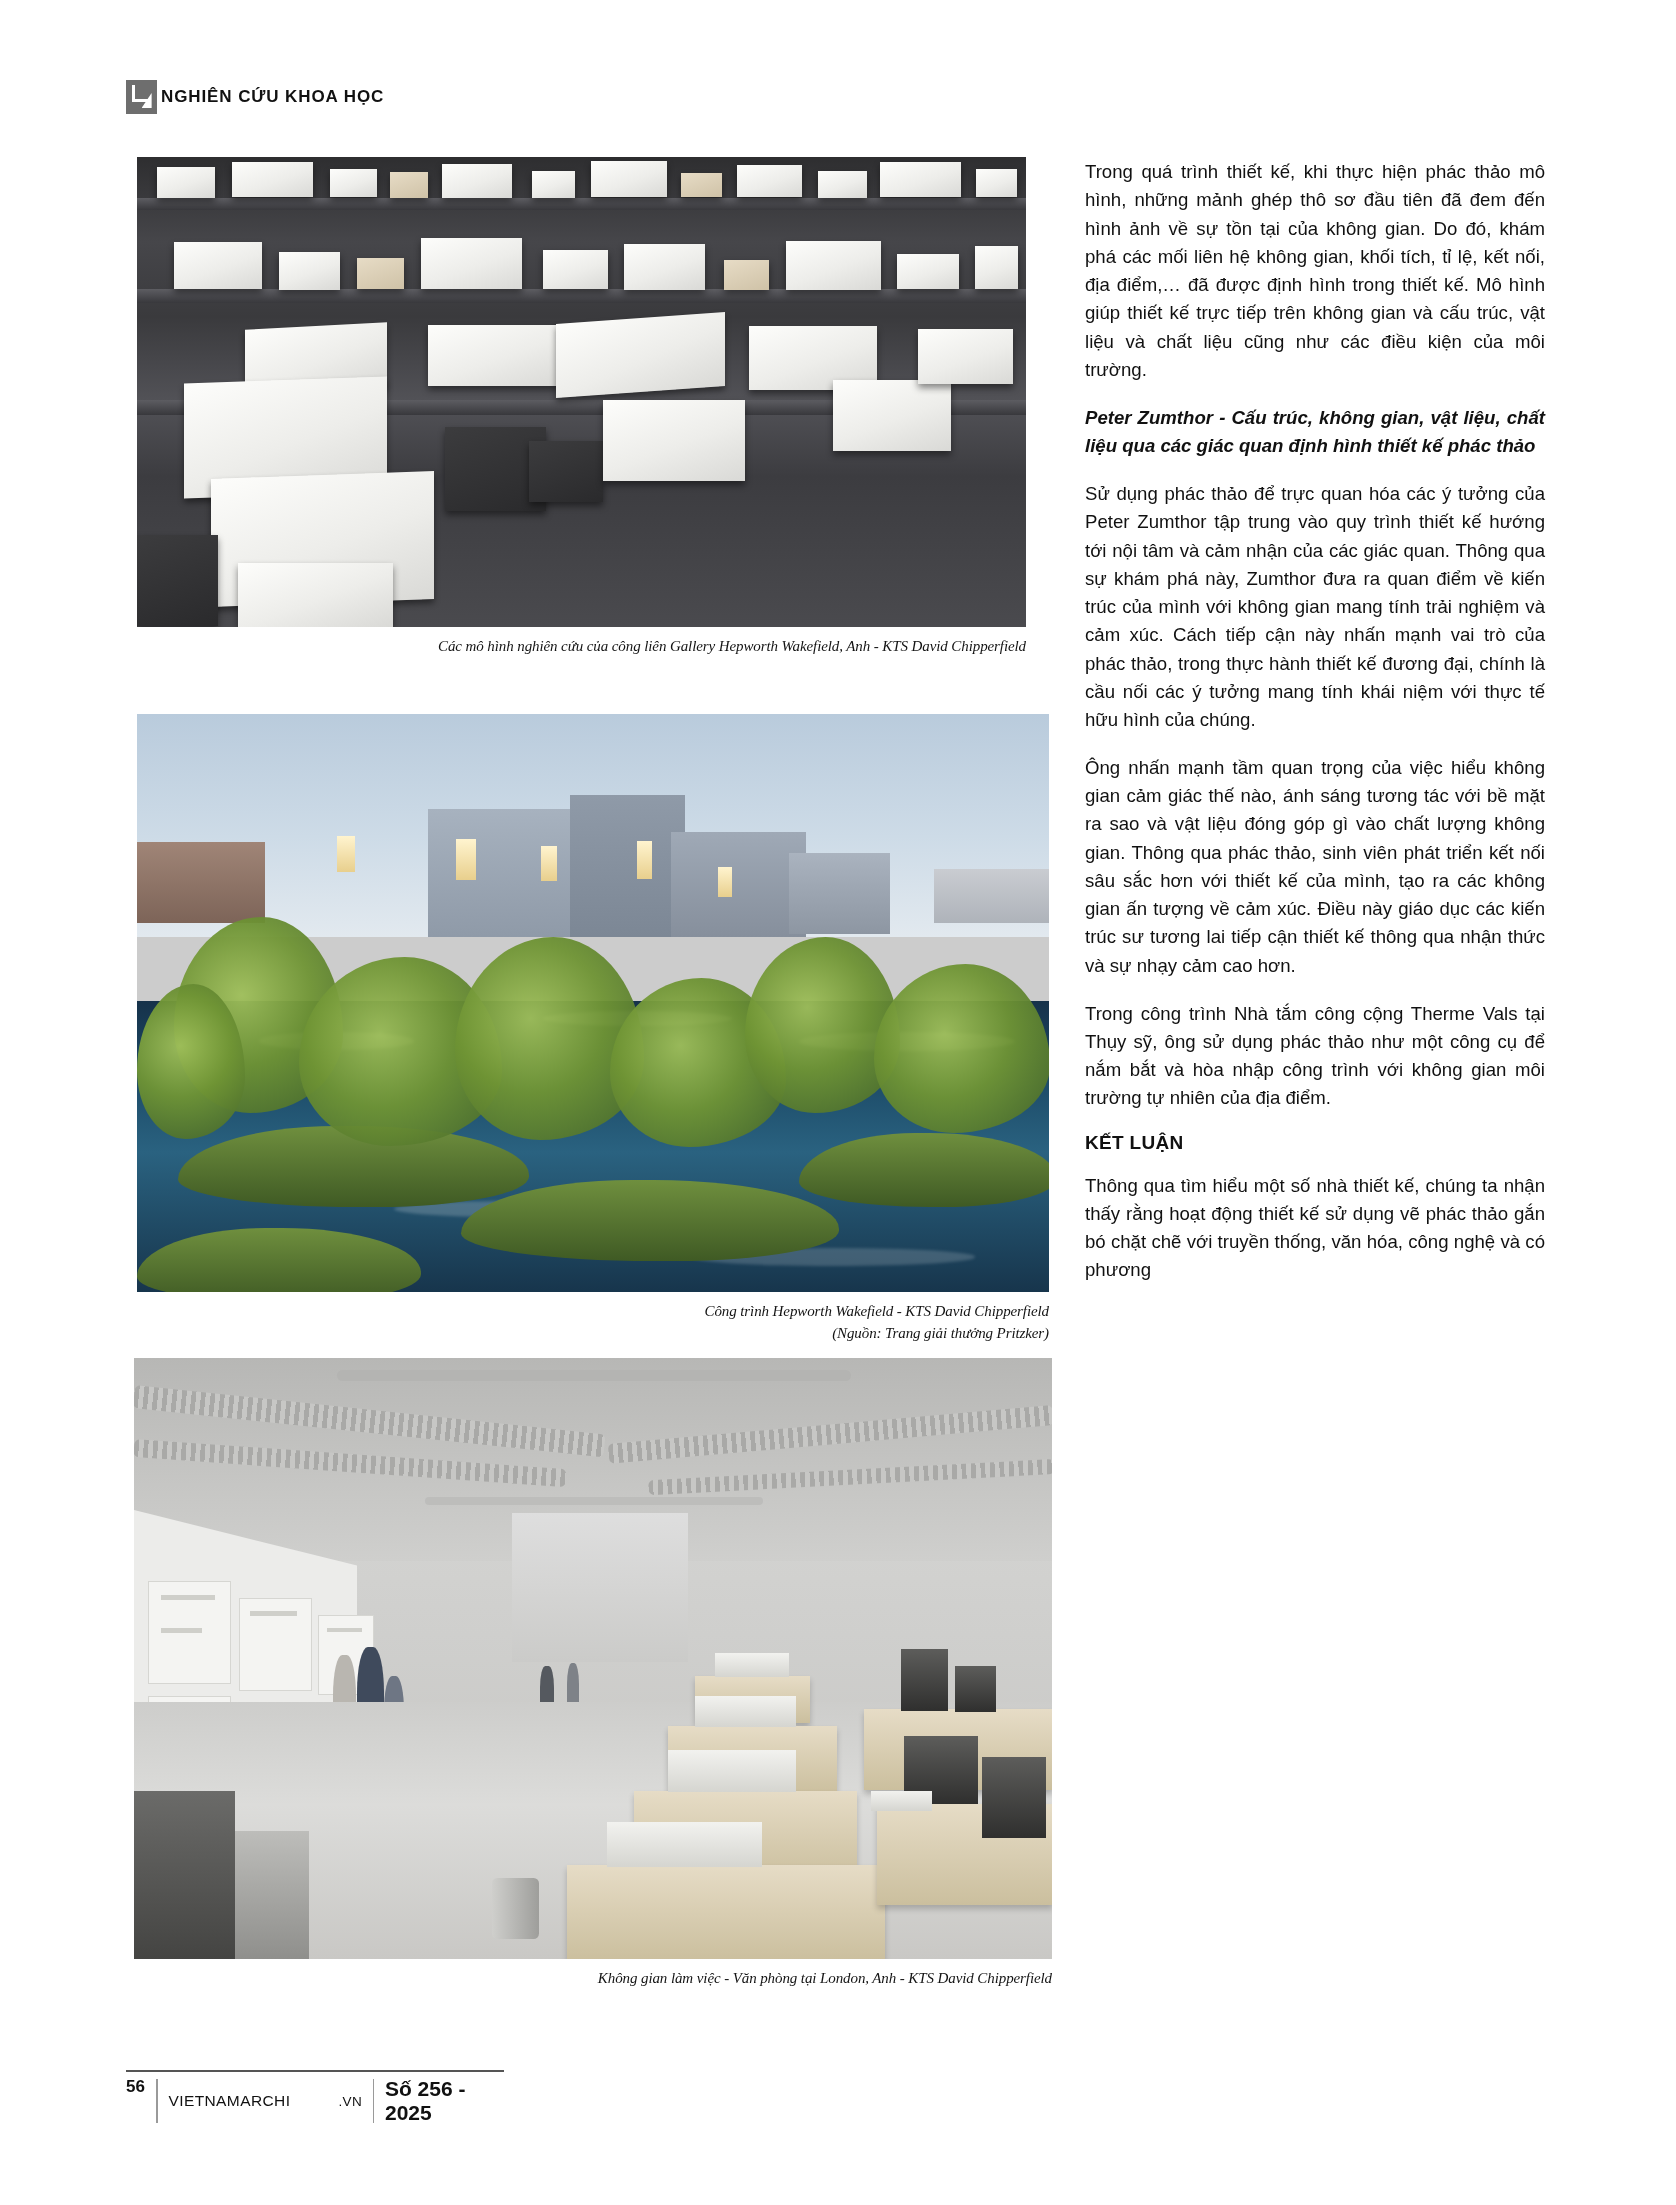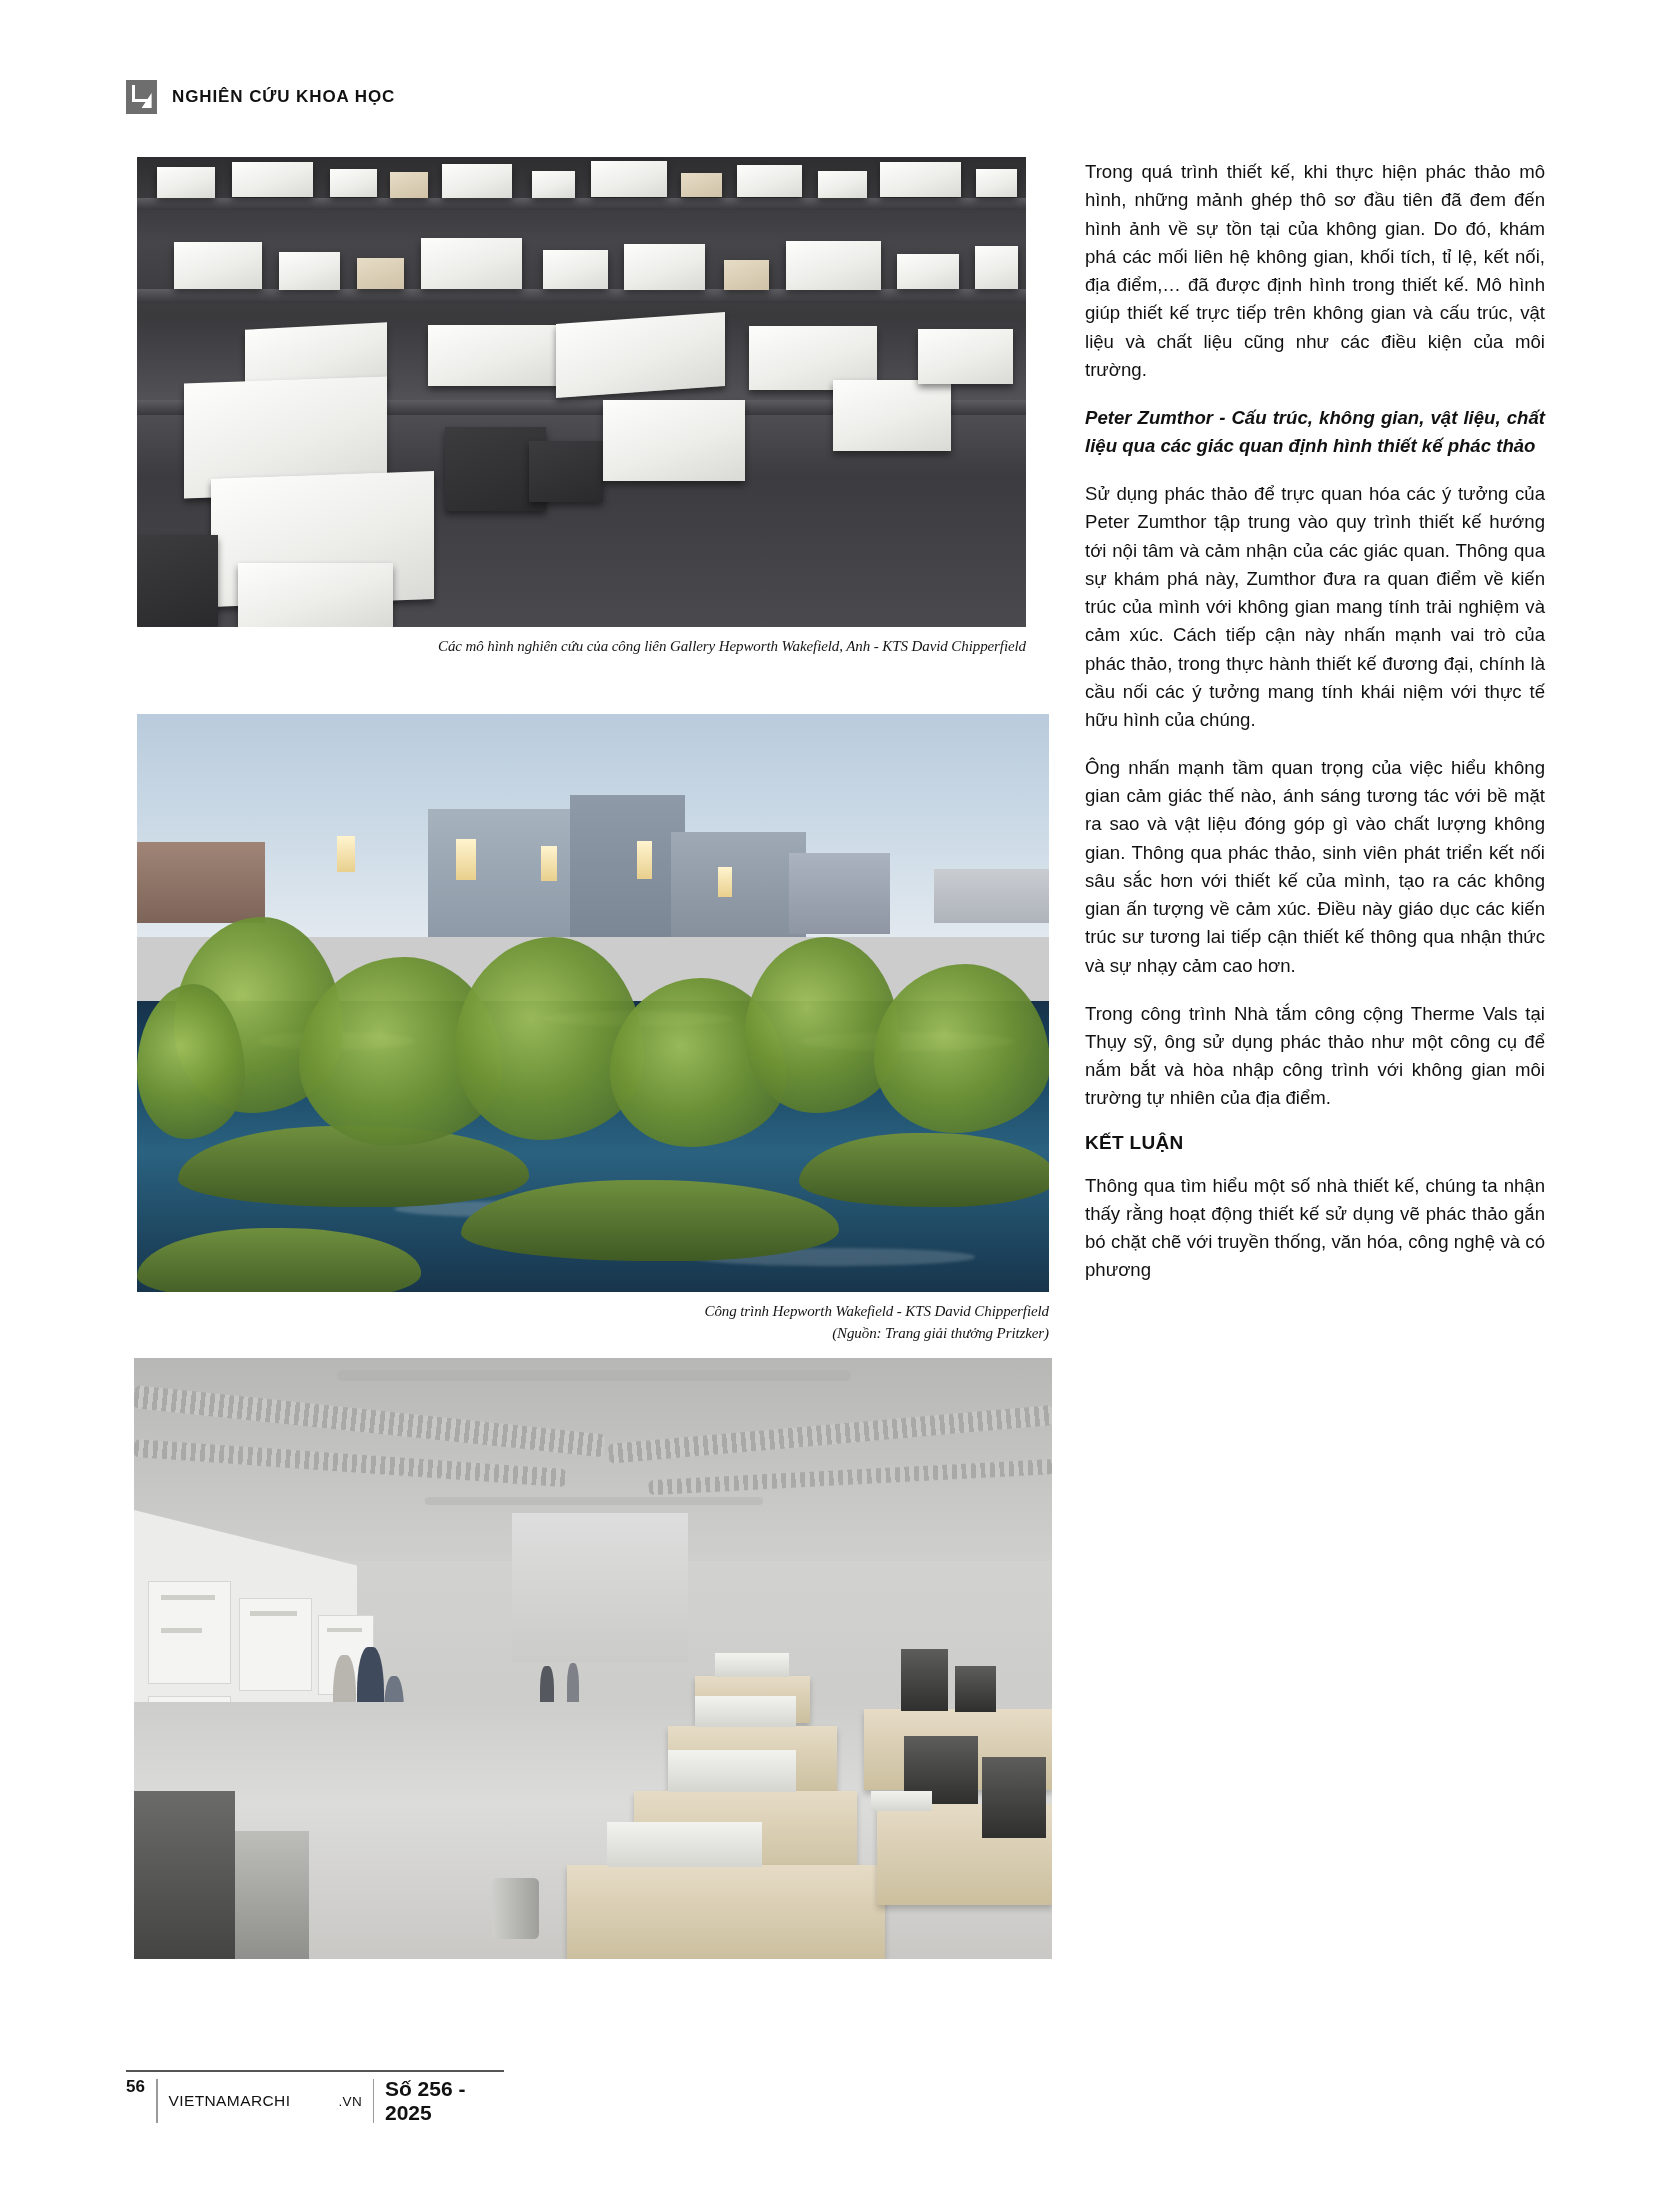--- a/index.html
+++ b/index.html
@@ -22,21 +22,21 @@
     background: #ffffff;
   }
 
   
   .header {
     position: absolute;
     left: 126px;
     top: 80px;
     display: flex;
     align-items: center;
-    gap: 15px;
+    gap: 4px;
   }
   .header-logo {
     width: 31px;
     height: 34px;
     background: #6e6e6e;
     position: relative;
     flex: none;
   }
   .header-logo::before {
     content: "";
@@ -428,20 +428,21 @@
       <div class="model-dark" style="left:821px; top:308px; width:41px;  height:46px;"></div>
       <div class="model-dark" style="left:770px; top:378px; width:74px; height:68px;"></div>
       <div class="model-dark" style="left:848px; top:399px; width:64px;  height:81px;"></div>
       <div class="model-light" style="left:737px; top:433px; width:61px;  height:20px;"></div>
 
       <div style="position:absolute; left:0; top:433px; width:101px; height:169px; background:linear-gradient(180deg,#6b6b69,#444442);"></div>
       <div style="position:absolute; left:101px; top:473px; width:74px; height:128px; background:linear-gradient(180deg,#bdbdba,#8f8f8c);"></div>
 
       <div style="position:absolute; left:358px; top:520px; width:47px; height:61px; background:linear-gradient(90deg,#cfcfcc,#9e9e9b); border-radius:5.4px;"></div>
     </div>
+    <div class="caption">Không gian làm việc - Văn phòng tại London, Anh - KTS David Chipperfield</div>
   </div>
 
   <div class="col-right">
     <p>Trong quá trình thiết kế, khi thực hiện phác thảo mô hình, những mảnh ghép thô sơ đầu tiên đã đem đến hình ảnh về sự tồn tại của không gian. Do đó, khám phá các mối liên hệ không gian, khối tích, tỉ lệ, kết nối, địa điểm,… đã được định hình trong thiết kế. Mô hình giúp thiết kế trực tiếp trên không gian và cấu trúc, vật liệu và chất liệu cũng như các điều kiện của môi trường.</p>
     <p class="lead-sub">Peter Zumthor - Cấu trúc, không gian, vật liệu, chất liệu qua các giác quan định hình thiết kế phác thảo</p>
     <p>Sử dụng phác thảo để trực quan hóa các ý tưởng của Peter Zumthor tập trung vào quy trình thiết kế hướng tới nội tâm và cảm nhận của các giác quan. Thông qua sự khám phá này, Zumthor đưa ra quan điểm về kiến trúc của mình với không gian mang tính trải nghiệm và cảm xúc. Cách tiếp cận này nhấn mạnh vai trò của phác thảo, trong thực hành thiết kế đương đại, chính là cầu nối các ý tưởng mang tính khái niệm với thực tế hữu hình của chúng.</p>
     <p>Ông nhấn mạnh tầm quan trọng của việc hiểu không gian cảm giác thế nào, ánh sáng tương tác với bề mặt ra sao và vật liệu đóng góp gì vào chất lượng không gian. Thông qua phác thảo, sinh viên phát triển kết nối sâu sắc hơn với thiết kế của mình, tạo ra các không gian ấn tượng về cảm xúc. Điều này giáo dục các kiến trúc sư tương lai tiếp cận thiết kế thông qua nhận thức và sự nhạy cảm cao hơn.</p>
     <p>Trong công trình Nhà tắm công cộng Therme Vals tại Thụy sỹ, ông sử dụng phác thảo như một công cụ để nắm bắt và hòa nhập công trình với không gian môi trường tự nhiên của địa điểm.</p>
     <h2>KẾT LUẬN</h2>
     <p>Thông qua tìm hiểu một số nhà thiết kế, chúng ta nhận thấy rằng hoạt động thiết kế sử dụng vẽ phác thảo gắn bó chặt chẽ với truyền thống, văn hóa, công nghệ và có phương</p>

